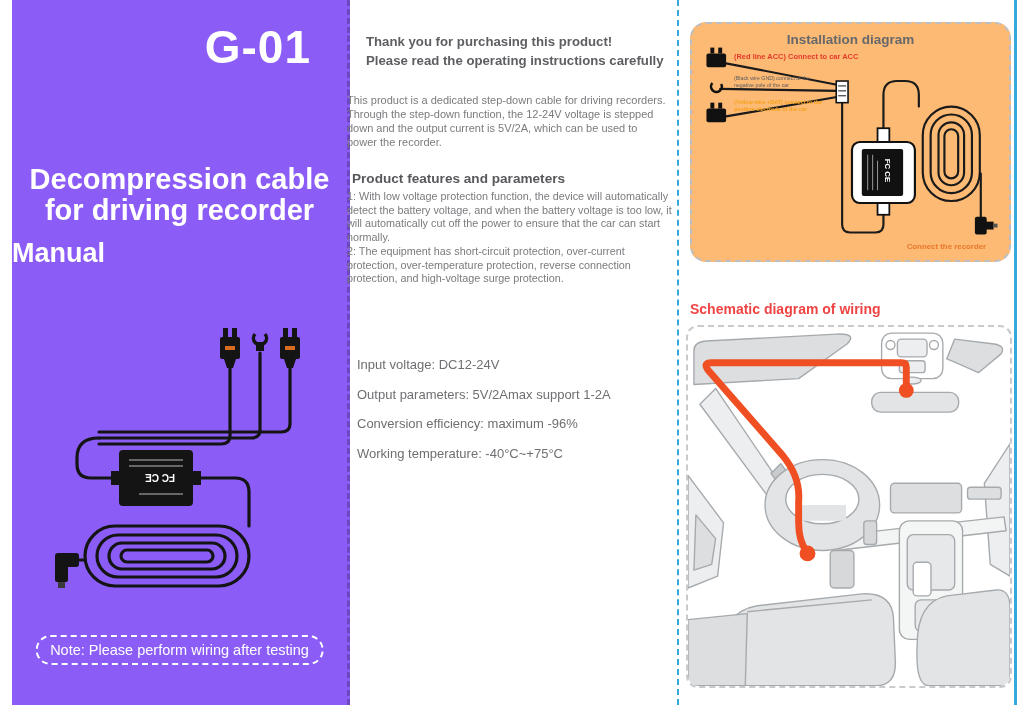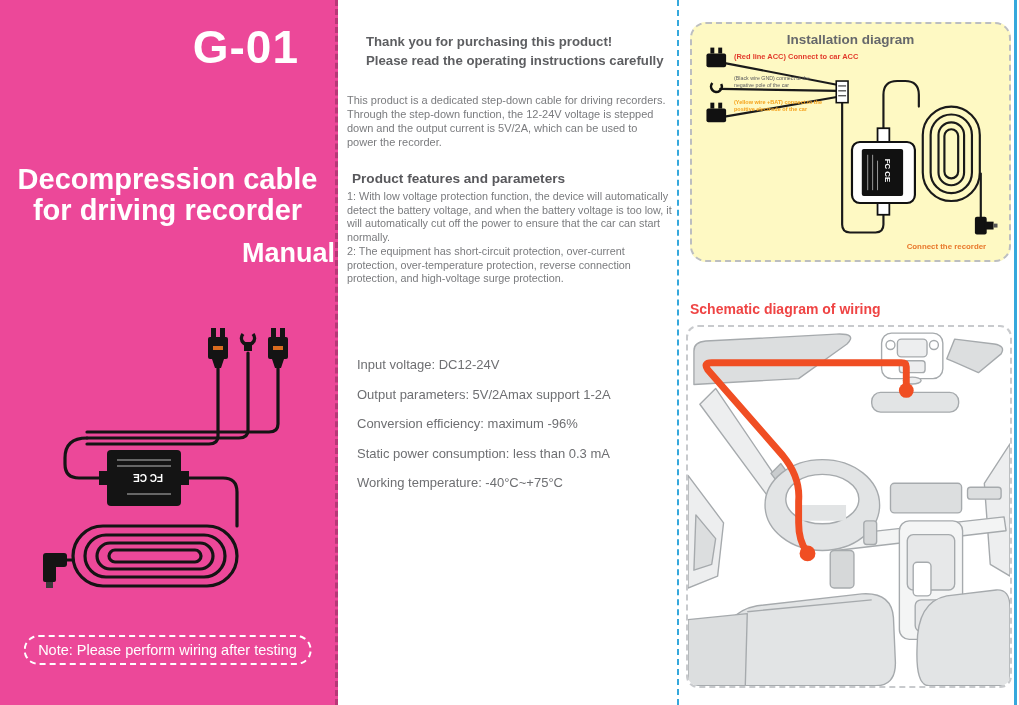--- a/index.html
+++ b/index.html
@@ -3,36 +3,36 @@
 <meta charset="utf-8">
 <style>
   html,body{margin:0;padding:0;}
   body{
     width:1019px;height:705px;position:relative;overflow:hidden;
     background:#ffffff;
     font-family:"Liberation Sans", sans-serif;
   }
   
   .left-panel{
-    position:absolute;left:0;top:0;width:338px;height:705px;
-    background:#ec4899;
+    position:absolute;left:12px;top:0;width:338px;height:705px;
+    background:#8b5cf6;
     border-right:3px dashed rgba(0,0,0,0.22);
     box-sizing:border-box;
     padding-left:8px;
   }
   .model{
     position:absolute;left:0;right:36px;top:20px;text-align:right;
     color:#fff;font-size:46px;font-weight:bold;letter-spacing:1px;
   }
   .left-title{
     position:absolute;left:0;top:164px;width:100%;text-align:center;
     color:#fff;font-size:29px;font-weight:bold;line-height:1.06;
   }
   .left-subtitle{
-    position:absolute;left:0;top:238px;width:100%;text-align:right;
+    position:absolute;left:0;top:238px;width:100%;text-align:left;
     color:#fff;font-size:27px;font-weight:bold;
   }
   .product-svg{position:absolute;left:25px;top:326px;width:290px;height:300px;}
   .note-pill{
     position:absolute;left:50%;transform:translateX(-50%);bottom:40px;
     border:2px dashed #fff;border-radius:20px;padding:5px 13px;
     color:#fff;font-size:14.5px;white-space:nowrap;
   }
   
   .mid-intro-bold{
@@ -63,21 +63,21 @@
     border-left:2px dashed #35A8DC;
   }
   .edge-line{
     position:absolute;left:1014px;top:0;height:705px;width:3px;
     background:#35A8DC;
   }
   
   .install-box{
     position:absolute;left:690px;top:22px;width:321px;height:240px;
     border:2px dashed #bcbec1;border-radius:16px;box-sizing:border-box;
-    background:#fef9c3;
+    background:#fdba74;
   }
   .install-title{
     position:absolute;left:0;top:8px;width:100%;text-align:center;
     color:#66686b;font-size:13.5px;font-weight:bold;
   }
   .install-svg{position:absolute;left:0;top:0;width:100%;height:100%;}
   .schematic-title{
     position:absolute;left:690px;top:301px;width:321px;text-align:left;
     color:#ef4444;font-size:14px;font-weight:bold;
   }
@@ -166,21 +166,20 @@
   <div>Please read the operating instructions carefully</div>
 </div>
 <div class="mid-intro-text">This product is a dedicated step-down cable for driving recorders. Through the step-down function, the 12-24V voltage is stepped down and the output current is 5V/2A, which can be used to power the recorder.</div>
 <div class="features-heading">Product features and parameters</div>
 <div class="feature-text feature-1">1: With low voltage protection function, the device will automatically detect the battery voltage, and when the battery voltage is too low, it will automatically cut off the power to ensure that the car can start normally.</div>
 <div class="feature-text feature-2">2: The equipment has short-circuit protection, over-current protection, over-temperature protection, reverse connection protection, and high-voltage surge protection.</div>
 <div class="specs">
   <div class="spec-item">Input voltage: DC12-24V</div>
   <div class="spec-item">Output parameters: 5V/2Amax support 1-2A</div>
   <div class="spec-item">Conversion efficiency: maximum -96%</div>
-  <div class="spec-item">Static power consumption: less than 0.3 mA</div>
   <div class="spec-item">Working temperature: -40°C~+75°C</div>
 </div>
 
 <div class="divider-dashed"></div>
 <div class="edge-line"></div>
 
 <div class="install-box">
   <div class="install-title">Installation diagram</div>
   <svg class="install-svg" viewBox="0 0 321 240">
     <g stroke="#1a1a1a" stroke-width="2.2" fill="none" stroke-linecap="round">

